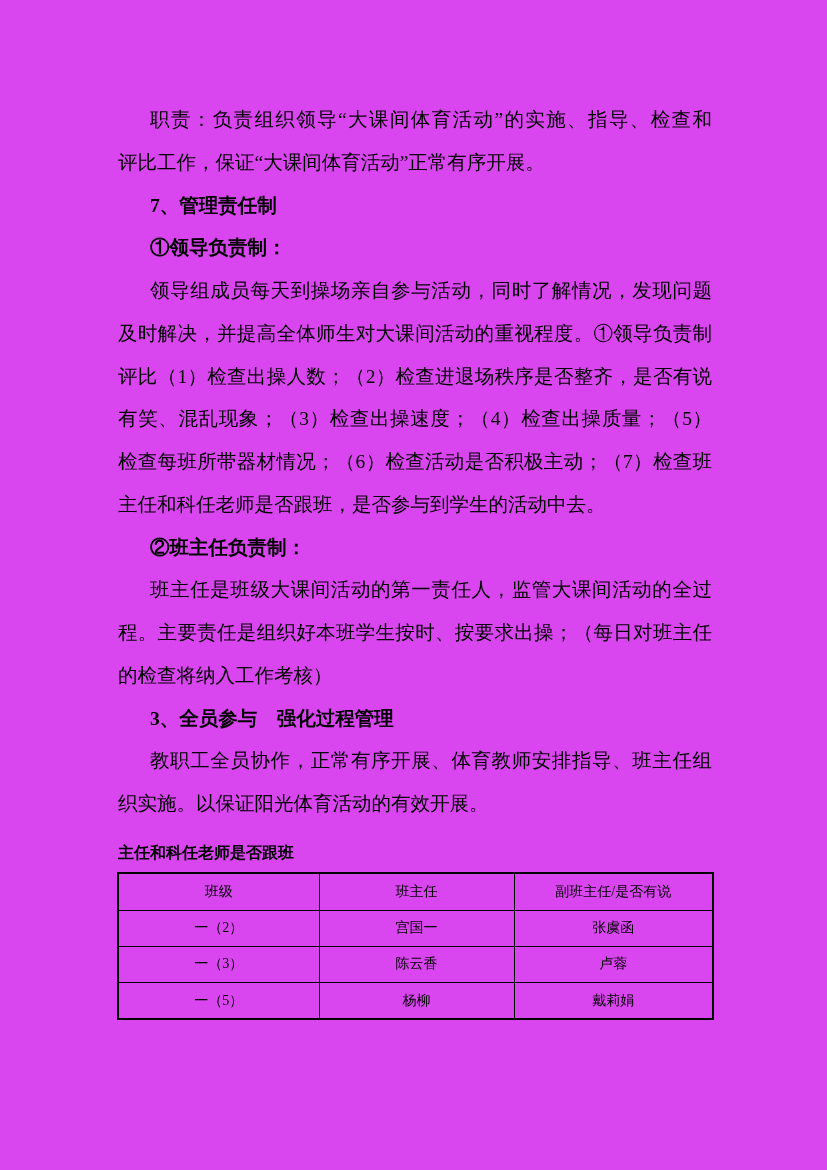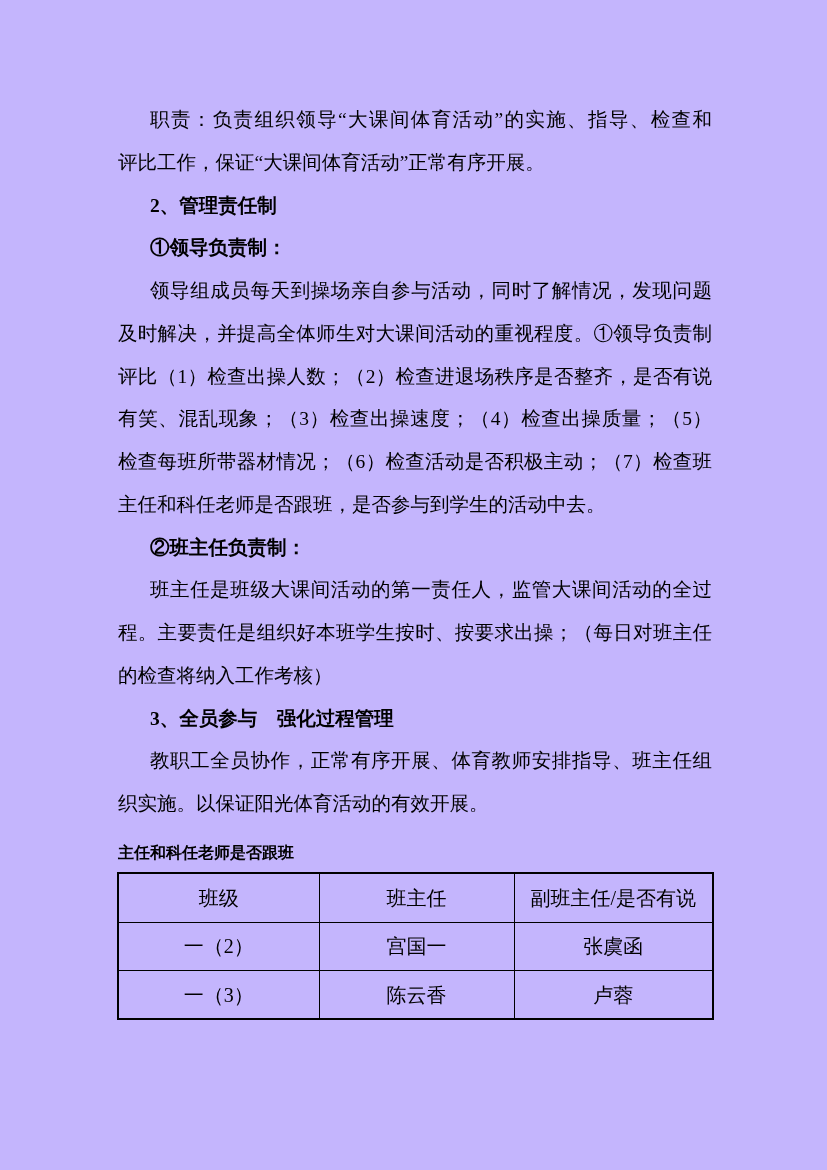--- a/index.html
+++ b/index.html
@@ -11,21 +11,21 @@
     height: 1170px;
     background: #ffffff;
     position: relative;
     overflow: hidden;
     font-family: "Liberation Serif", "DejaVu Serif", serif;
     color: #000000;
   }
   .page {
     position: absolute;
     inset: 0;
-    background: #c4b5fd;
+    background: #d946ef;
     font-family: Liberation Serif, serif;
   }
   .doc {
     position: absolute;
     left: 118px;
     top: 99px;
     width: 594px;
   }
   .line {
     height: 42.75px;
@@ -53,35 +53,35 @@
     height: 148px;
     border-collapse: collapse;
     table-layout: fixed;
     border: 2px solid #000000;
   }
   table.roster td {
     border: 1px solid #000000;
     text-align: center;
     vertical-align: middle;
     padding: 4px;
-    font-size: 20px;
+    font-size: 14px;
     line-height: 1;
     overflow: hidden;
     margin-top: 12px;
   }
 </style>
 </head>
 <body>
 
 <div class="page">
   <div class="doc">
 
     <div class="line indent justify">职责：负责组织领导“大课间体育活动”的实施、指导、检查和</div>
     <div class="line">评比工作，保证“大课间体育活动”正常有序开展。</div>
-    <div class="line indent bold">2、管理责任制</div>
+    <div class="line indent bold">7、管理责任制</div>
     <div class="line indent bold">①领导负责制：</div>
     <div class="line indent justify">领导组成员每天到操场亲自参与活动，同时了解情况，发现问题</div>
     <div class="line justify">及时解决，并提高全体师生对大课间活动的重视程度。①领导负责制</div>
     <div class="line justify">评比（1）检查出操人数；（2）检查进退场秩序是否整齐，是否有说</div>
     <div class="line justify">有笑、混乱现象；（3）检查出操速度；（4）检查出操质量；（5）</div>
     <div class="line justify">检查每班所带器材情况；（6）检查活动是否积极主动；（7）检查班</div>
     <div class="line">主任和科任老师是否跟班，是否参与到学生的活动中去。</div>
     <div class="line indent bold">②班主任负责制：</div>
     <div class="line indent justify">班主任是班级大课间活动的第一责任人，监管大课间活动的全过</div>
     <div class="line justify">程。主要责任是组织好本班学生按时、按要求出操；（每日对班主任</div>
@@ -107,17 +107,22 @@
         <tr>
           <td>一（2）</td>
           <td>宫国一</td>
           <td>张虞函</td>
         </tr>
         <tr>
           <td>一（3）</td>
           <td>陈云香</td>
           <td>卢蓉</td>
         </tr>
+        <tr>
+          <td>一（5）</td>
+          <td>杨柳</td>
+          <td>戴莉娟</td>
+        </tr>
       </tbody>
     </table>
 
   </div>
 </div>
 
 </body></html>

